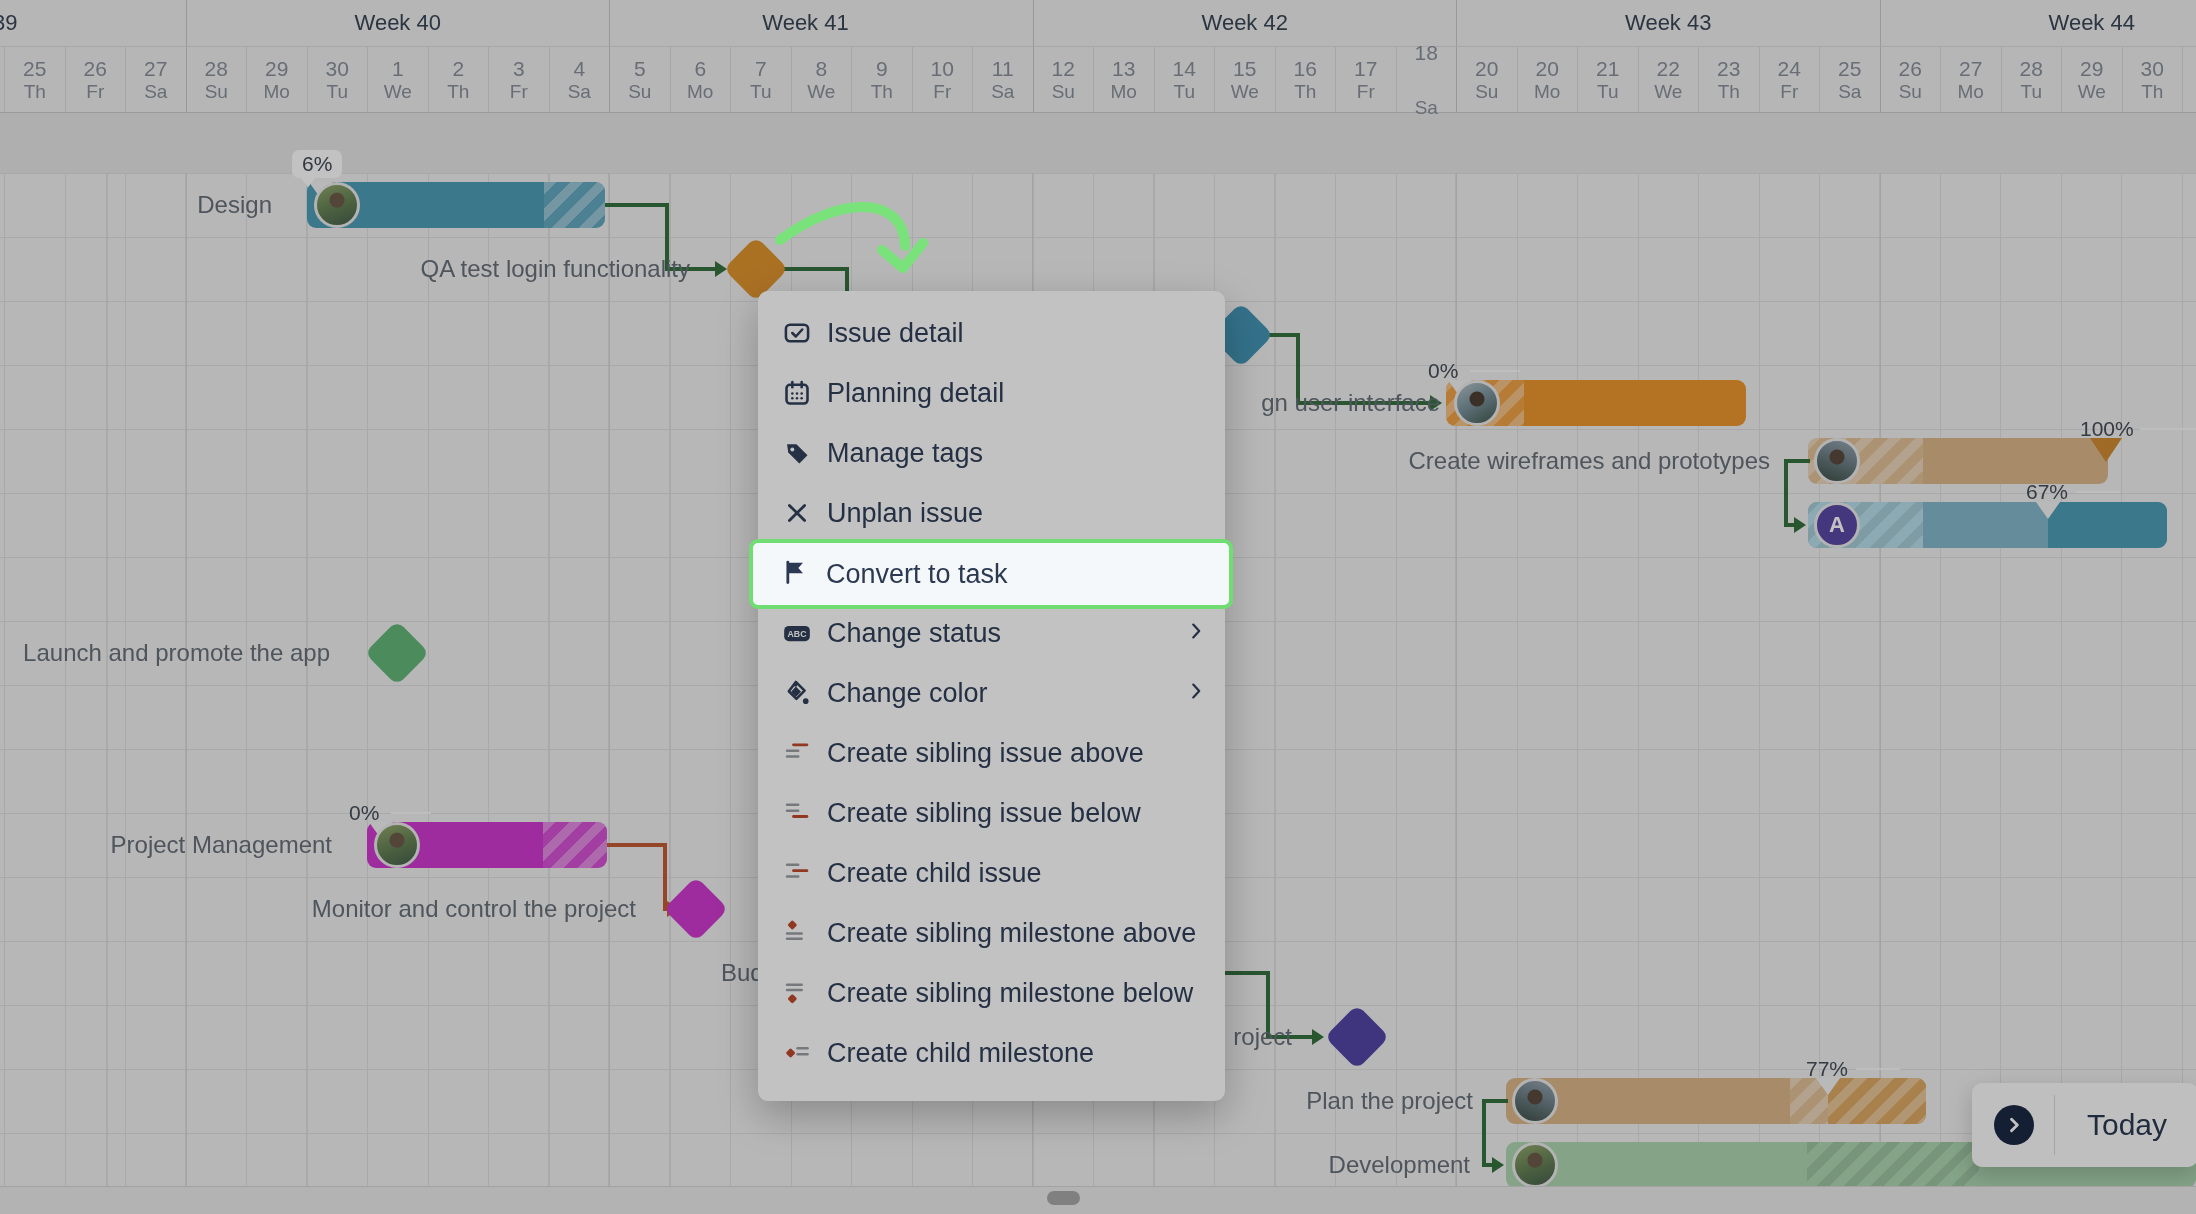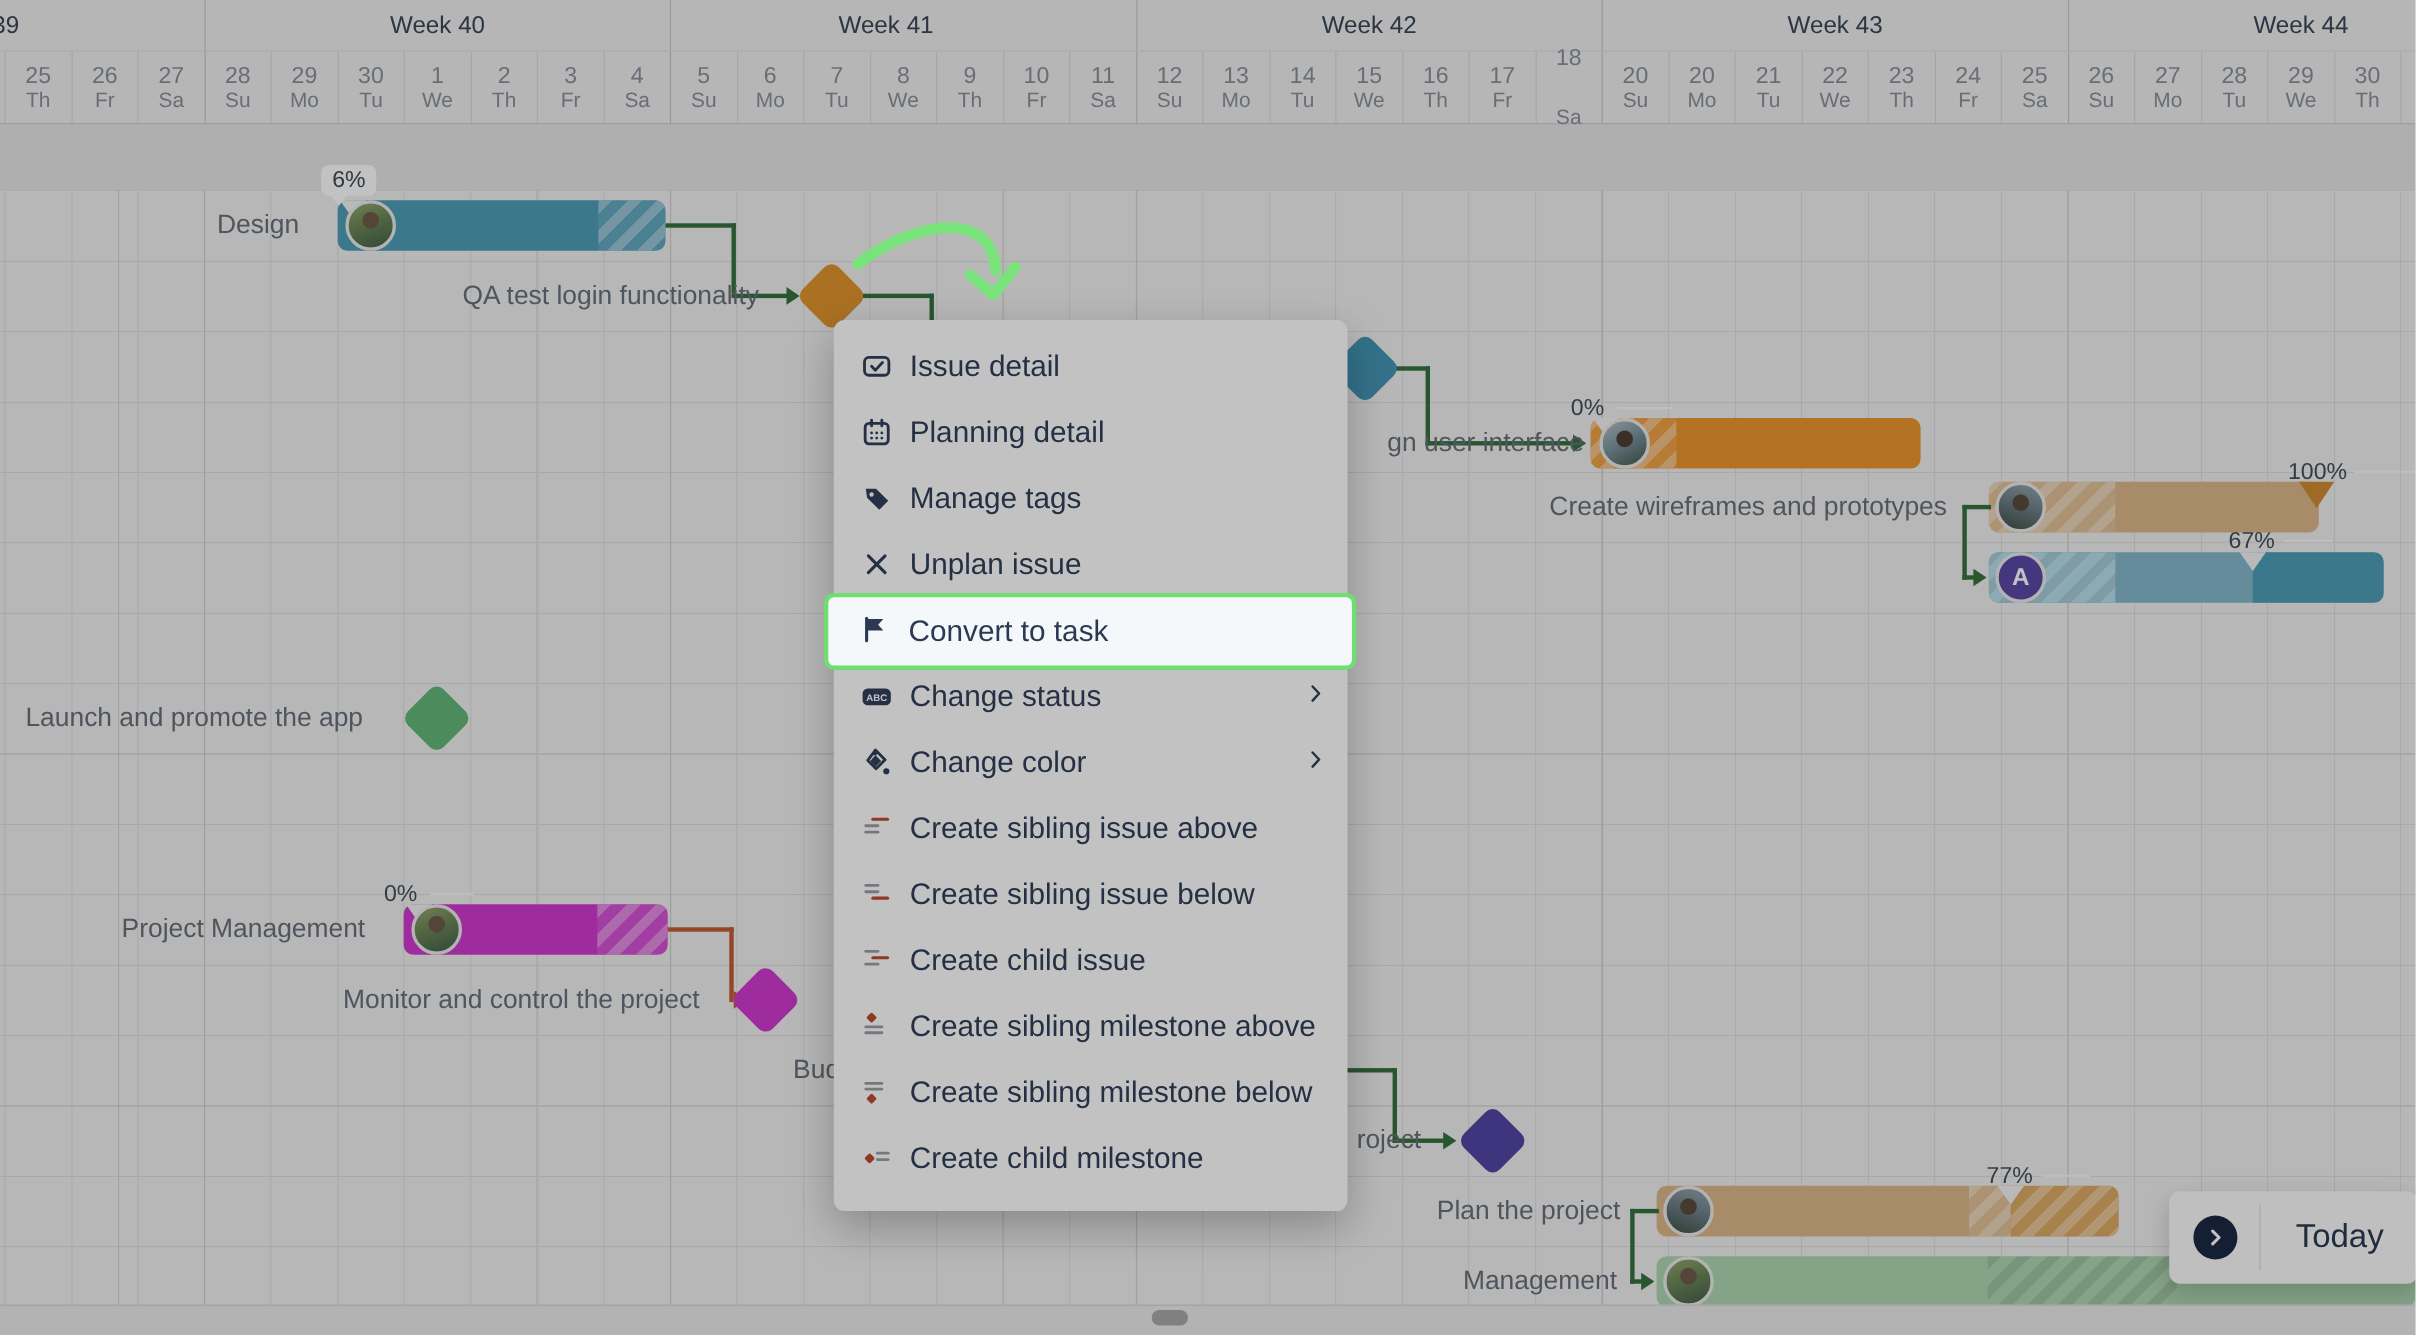--- a/index.html
+++ b/index.html
@@ -350,21 +350,21 @@
   <div class="vnotch" style="left:1816px;top:1078px"></div>
   <div class="avatar v2" style="left:1512px;top:1078px"></div>
   <div class="pct" style="left:1806px;top:1057px">77%</div>
   <div class="tick" style="left:1856px;top:1068px;width:44px"></div>
 
   <div class="dep" style="left:1482px;top:1099px;width:26px;height:4px"></div>
   <div class="dep" style="left:1482px;top:1099px;width:4px;height:68px"></div>
   <div class="dep" style="left:1482px;top:1163px;width:12px;height:4px"></div>
   <div class="arr-r" style="left:1492px;top:1157px"></div>
 
-  <div class="lbl" style="left:870px;width:600px;top:1165px">Management</div>
+  <div class="lbl" style="left:870px;width:600px;top:1165px">Development</div>
   <div class="bar" style="left:1506px;top:1142px;width:690px;background:#aed7b2">
     <div class="seg hatch-dark" style="left:301px;width:172px"></div>
   </div>
   <div class="avatar" style="left:1512px;top:1142px"></div>
 
   <div id="today">
     <div class="circ">
       <svg width="20" height="20" viewBox="0 0 24 24">
         <polyline points="9,5 16,12 9,19" fill="none" stroke="#ffffff" stroke-width="3.4" stroke-linecap="round" stroke-linejoin="round"></polyline>
       </svg>

